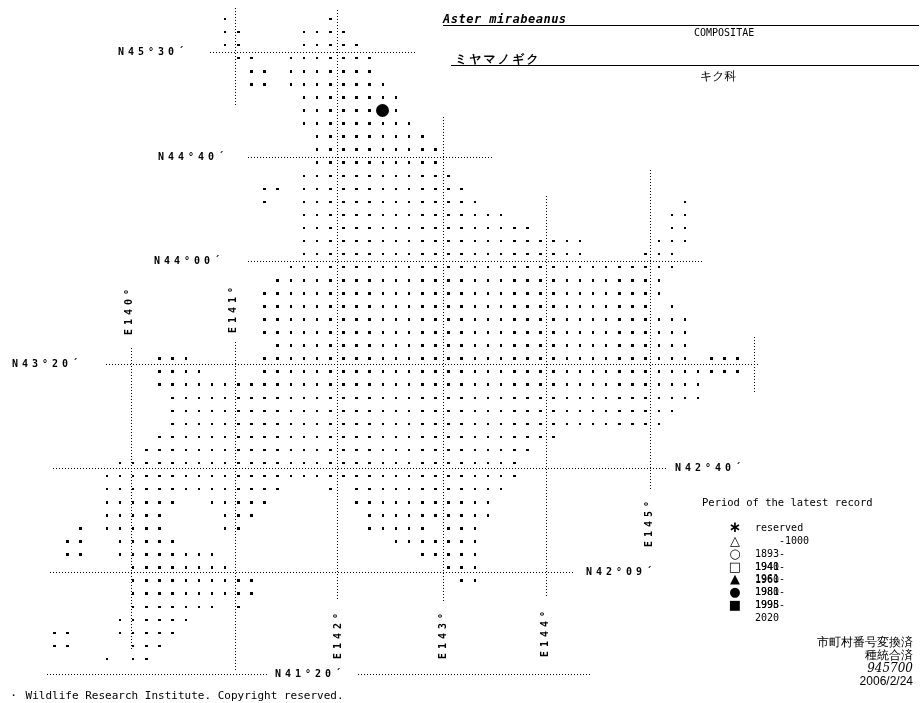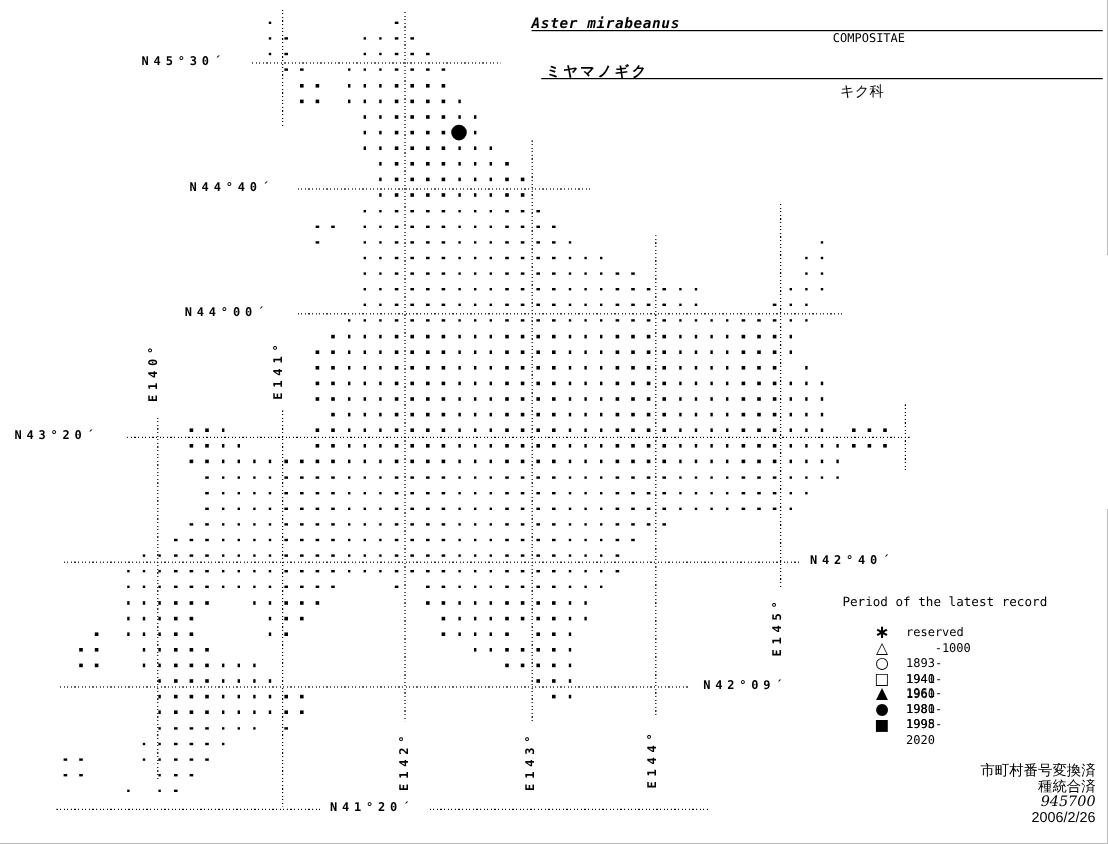--- a/index.html
+++ b/index.html
@@ -1077,15 +1077,16 @@
       <div class="legend-symbol" style="position: absolute; left: 726px; top: 585.25px;">●</div>
       <div class="legend-label" style="left: 755px; top: 585.25px; width: 54px; text-align: left;">1981-1998</div>
       <div class="legend-symbol" style="position: absolute; left: 726px; top: 598.1px;">■</div>
       <div class="legend-label" style="left: 755px; top: 598.1px; width: 54px; text-align: left;">1995-2020</div>
     </div>
 
   <div id="footer-notes">
       <div class="note-line" style="top: 636px;">市町村番号変換済</div>
       <div class="note-line" style="top: 649px;">種統合済</div>
       <div class="note-line italic" style="top: 662px;">945700</div>
-      <div class="note-line" style="top: 675px;">2006/2/26</div>
+      <div class="note-line" style="top: 675px;">2006/2/24</div>
     </div>
+  <div class="copyright">・ Wildlife Research Institute. Copyright reserved.</div>
 </div>
 
 </body></html>

